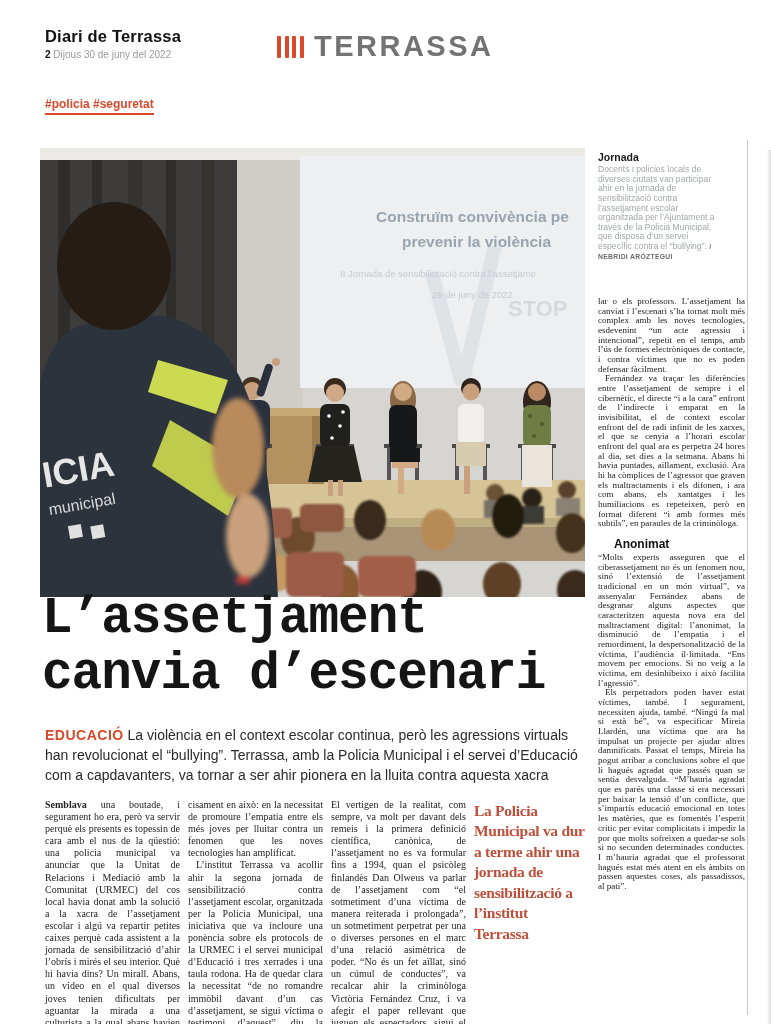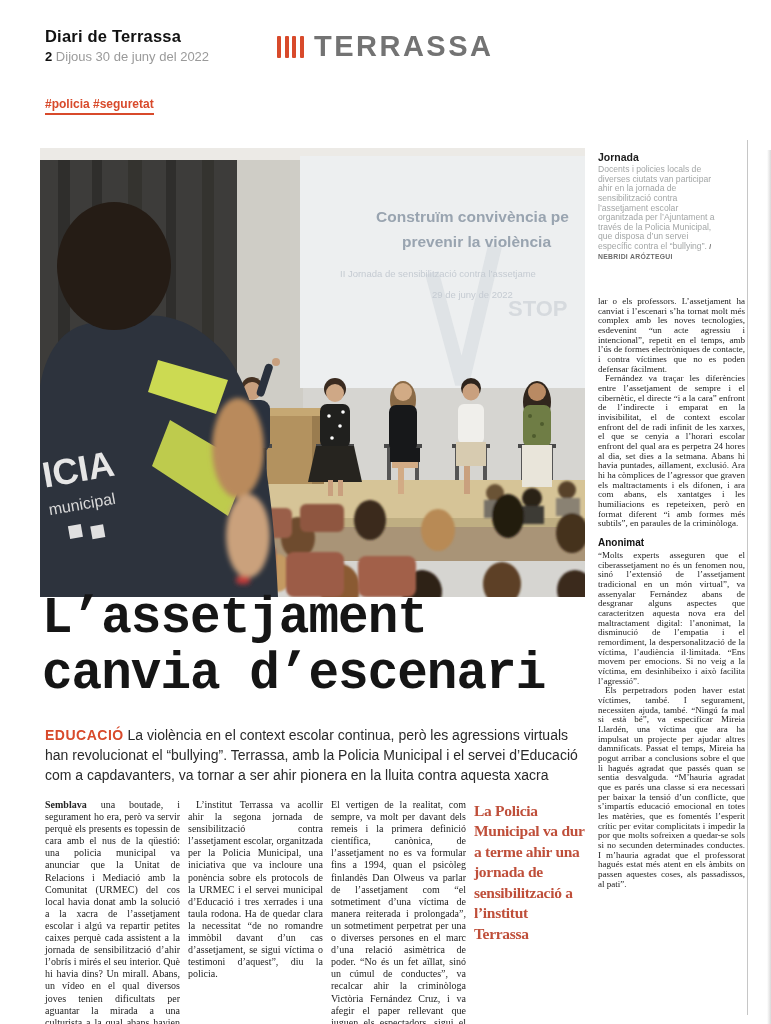--- a/index.html
+++ b/index.html
@@ -2,21 +2,21 @@
 <html lang="ca"><head>
 <meta charset="utf-8">
 <style>
   html,body{margin:0;padding:0;background:#ffffff;}
   body{width:771px;height:1024px;font-family:"Liberation Sans",sans-serif;color:#1c1c1c;position:relative;overflow:hidden;}
   .page{position:absolute;inset:0;background:#fff;border-radius:13px;}
 
   
   .brand{position:absolute;left:45px;top:27px;}
   .brand-name{font-size:16.5px;font-weight:bold;letter-spacing:.2px;color:#111;}
-  .brand-date{margin-top:3px;font-size:13px;color:#9a9a9a;}
+  .brand-date{margin-top:3px;font-size:10px;color:#9a9a9a;}
   .brand-date b{color:#111;}
   .section-logo{position:absolute;left:0;right:0;top:30px;display:flex;justify-content:center;align-items:center;gap:10px;}
   .bars{display:flex;gap:3.5px;align-items:center;}
   .bars i{display:block;width:4px;height:22px;background:#d84a2b;border-radius:1px;}
   .logo-text{font-size:29px;font-weight:bold;letter-spacing:2.5px;color:#737373;}
 
   .tags{position:absolute;left:45px;top:97px;display:inline-block;font-size:12px;font-weight:bold;color:#d84a2b;padding-bottom:2px;border-bottom:2.5px solid #d84a2b;}
   .byline{position:absolute;left:45px;top:120px;font-size:10px;color:#8f8f8f;margin-top:32px;}
   .byline b{color:#111;}
   .byline a{color:#8f8f8f;text-decoration:none;}
@@ -28,21 +28,21 @@
   
   .caption{position:absolute;left:598px;top:151px;width:126px;}
   .caption-title{font-size:10.5px;font-weight:bold;color:#1c1c1c;margin-bottom:2px;}
   .caption-text{font-size:8.6px;line-height:1.12;color:#a3a6a6;}
   .caption-credit{font-size:6.8px;font-weight:bold;color:#6b6b6b;letter-spacing:.3px;}
 
   
   .right-col{position:absolute;left:598px;top:297px;width:147px;font-family:"Liberation Serif",serif;font-size:9px;line-height:1.075;text-align:justify;color:#222;}
   .right-col p{margin:0;}
   .right-col p.ind{text-indent:7px;}
-  .right-col h4{font-family:"Liberation Sans",sans-serif;font-size:10px;margin:9px 0 2px 0;color:#111;}
+  .right-col h4{font-family:"Liberation Sans",sans-serif;font-size:12px;margin:9px 0 2px 16px;color:#111;}
 
   
   .headline{position:absolute;left:42px;top:591px;width:548px;margin:0;font-family:Liberation Mono, monospace;font-weight:bold;font-size:51px;line-height:1.09;letter-spacing:-1px;color:#151515;}
   .standfirst{position:absolute;left:45px;top:725px;width:543px;margin:0;font-size:14px;line-height:1.43;color:#2a2a2a;}
   .standfirst strong{color:#d84a2b;letter-spacing:.5px;}
 
   
   .columns{position:absolute;left:45px;top:799px;width:540px;display:grid;grid-template-columns:135px 135px 135px 111px;column-gap:8px;}
   .col{font-family:"Liberation Serif",serif;font-size:10px;line-height:1.21;text-align:justify;color:#222;}
   .col p{margin:0;}
@@ -271,20 +271,21 @@
   <p class="standfirst">
     <strong>EDUCACIÓ</strong>
     <span>La violència en el context escolar continua, però les agressions virtuals han revolucionat el “bullying”. Terrassa, amb la Policia Municipal i el servei d’Educació com a capdavanters, va tornar a ser ahir pionera en la lluita contra aquesta xacra</span>
   </p>
 
   <div class="columns">
     <div class="col">
       <p><b>Semblava</b> <span>una boutade, i segurament ho era, però va servir perquè els presents es topessin de cara amb el nus de la qüestió: una policia municipal va anunciar que la Unitat de Relacions i Mediació amb la Comunitat (URMEC) del cos local havia donat amb la solució a la xacra de l’assetjament escolar i algú va repartir petites caixes perquè cada assistent a la jornada de sensibilització d’ahir l’obrís i mirés el seu interior. Què hi havia dins? Un mirall. Abans, un vídeo en el qual diversos joves tenien dificultats per aguantar la mirada a una culturista a la qual abans havien criticat via missatges telefònics havia incidit pre-</span></p>
     </div>
     <div class="col">
+      <p>cisament en això: en la necessitat de promoure l’empatia entre els més joves per lluitar contra un fenomen que les noves tecnologies han amplificat.</p>
       <p class="ind">L’institut Terrassa va acollir ahir la segona jornada de sensibilització contra l’assetjament escolar, organitzada per la Policia Municipal, una iniciativa que va incloure una ponència sobre els protocols de la URMEC i el servei municipal d’Educació i tres xerrades i una taula rodona. Ha de quedar clara la necessitat “de no romandre immòbil davant d’un cas d’assetjament, se sigui víctima o testimoni d’aquest”, diu la policia.</p>
     </div>
     <div class="col">
       <p>El vertigen de la realitat, com sempre, va molt per davant dels remeis i la primera definició científica, canònica, de l’assetjament no es va formular fins a 1994, quan el psicòleg finlandès Dan Olweus va parlar de l’assetjament com “el sotmetiment d’una víctima de manera reiterada i prolongada”, un sotmetiment perpetrat per una o diverses persones en el marc d’una relació asimètrica de poder. “No és un fet aïllat, sinó un cúmul de conductes”, va recalcar ahir la criminòloga Victòria Fernández Cruz, i va afegir el paper rellevant que juguen els espectadors, sigui el grup esco-</p>
     </div>
     <div class="pull-quote">La Policia Municipal va dur a terme ahir una jornada de sensibilització a l’institut Terrassa</div>
   </div>
 
   <div class="vrule"></div>
   <div class="page-edge"></div>

